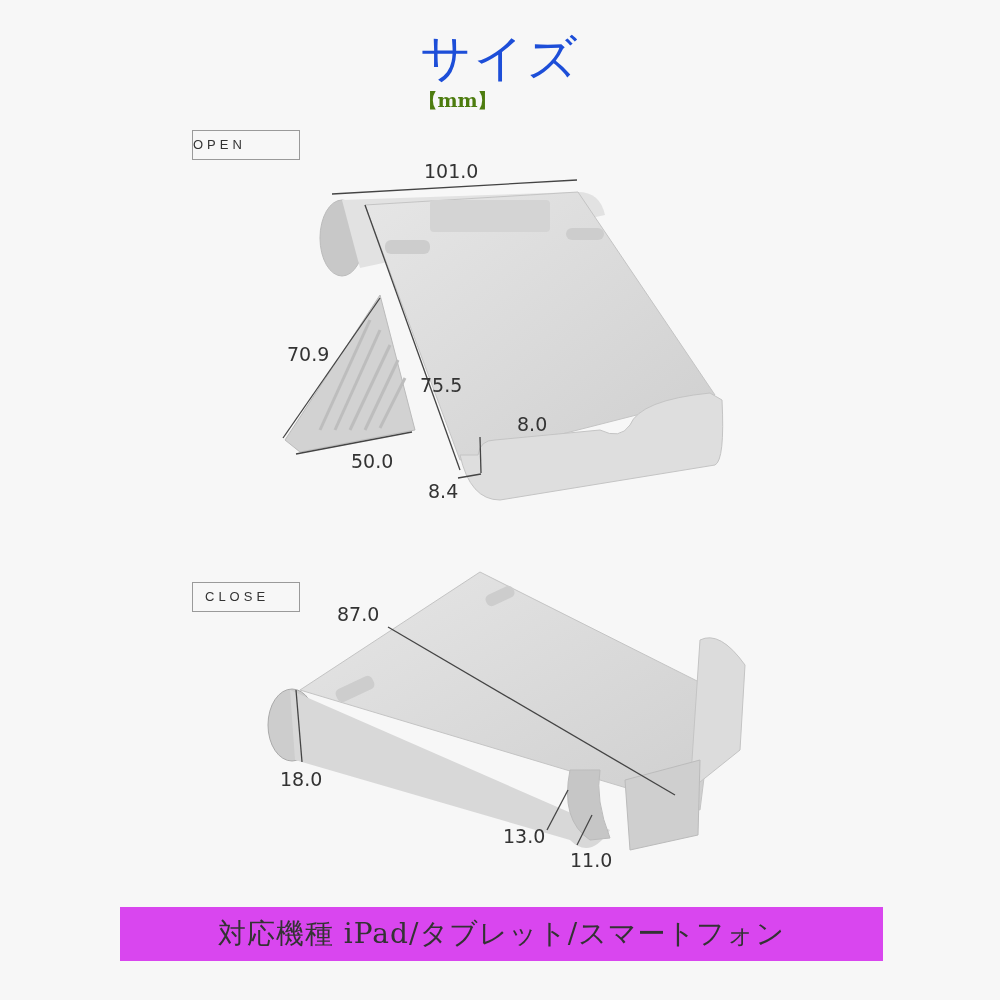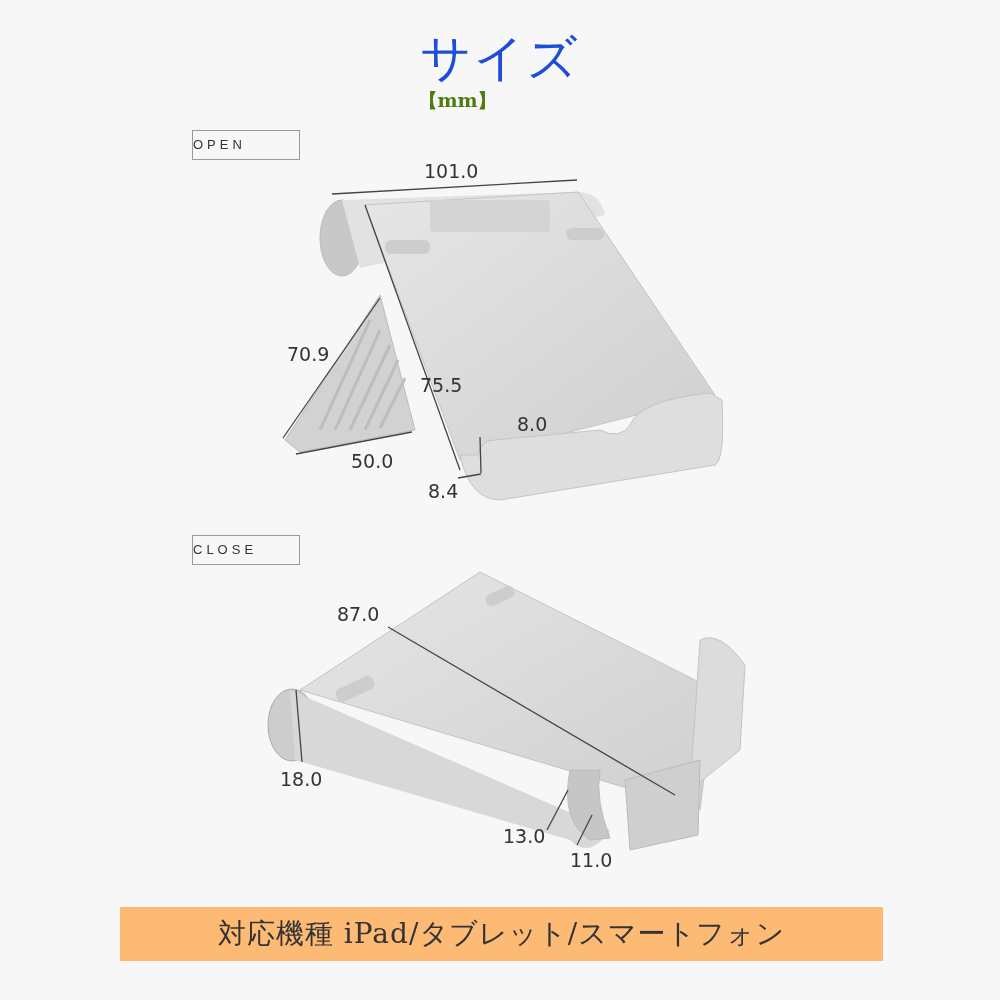--- a/index.html
+++ b/index.html
@@ -3,32 +3,32 @@
 <meta charset="utf-8">
 <style>
   html, body { margin:0; padding:0; }
   body { width:1000px; height:1000px; background:#f7f7f7; position:relative; overflow:hidden;
          font-family:"DejaVu Serif", serif; color:#3a3a3a; }
   .title { position:absolute; left:0; width:1000px; top:28px; text-align:center; font-size:50px; line-height:60px; color:#1d4ed8; letter-spacing:2px; }
   .unit { position:absolute; left:0; width:915px; top:88px; text-align:center; font-size:19px; font-weight:bold; color:#4d7c0f; }
   .label-box { position:absolute; width:108px; height:30px; border:1.5px solid #9a9a9a; box-sizing:border-box;
                font-family:"Liberation Sans", sans-serif; font-size:13px; letter-spacing:4px; text-align:left; line-height:28px; color:#333; }
   .dim { position:absolute; font-family:"DejaVu Sans", sans-serif; font-size:19px; color:#333; }
-  .banner { position:absolute; left:120px; top:907px; width:763px; height:54px; background:#fdba74;
+  .banner { position:absolute; left:120px; top:907px; width:763px; height:54px; background:#d946ef;
             text-align:center; font-size:28px; line-height:54px; color:#333; letter-spacing:1px; }
   svg { position:absolute; left:0; top:0; }
 </style>
 </head>
 <body>
 
 <div class="title">サイズ</div>
 <div class="unit">【mm】</div>
 
 <div class="label-box" style="left:192px;top:130px;">OPEN</div>
-<div class="label-box" style="left:192px;top:535px;">CLOSE</div>
+<div class="label-box" style="left:192px;top:582px;padding-left:12px;">CLOSE</div>
 
 <svg width="1000" height="1000">
   <defs>
     <linearGradient id="silver" x1="0" y1="0" x2="1" y2="1">
       <stop offset="0" stop-color="#e6e6e6"></stop>
       <stop offset="1" stop-color="#cfcfcf"></stop>
     </linearGradient>
   </defs>
 
   <g>

